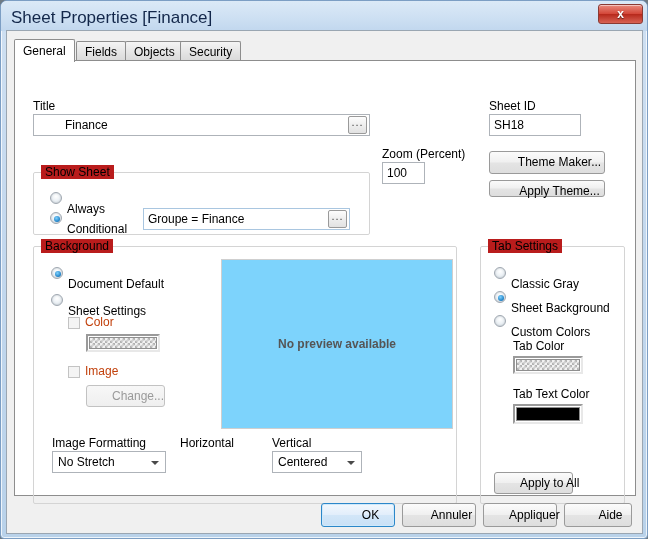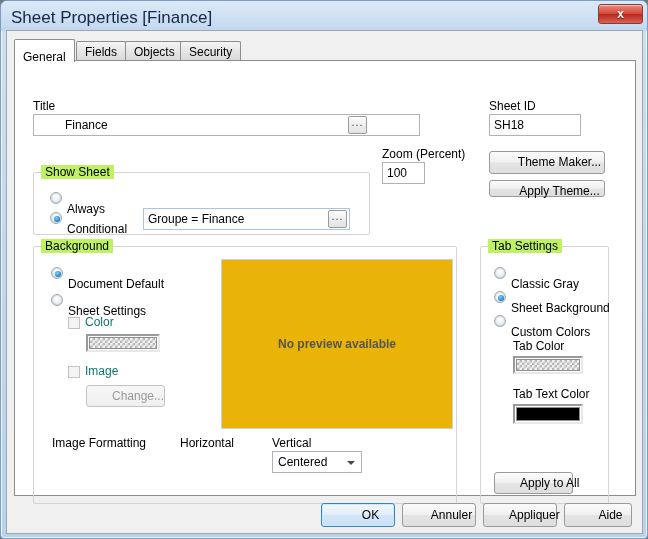--- a/index.html
+++ b/index.html
@@ -67,21 +67,21 @@
     cursor: pointer;
     border-radius: 2px 2px 0 0;
     white-space: nowrap;
   }
   .tab.active {
     top: 0; height: 23px;
     background: #fff;
     border-color: #8d8d8d;
     z-index: 5;
     font-weight: normal;
-    padding-top: 9px;
+    padding-top: 3px;
   }
 
   
   #tabpage {
     position: absolute; left: 7px; top: 29px; width: 622px; height: 436px;
     background: #fff;
     border: 1px solid #8d8d8d;
   }
 
   
@@ -134,21 +134,21 @@
 
   
   .group { position: absolute; }
   .group > .gframe {
     position: absolute; left: 0; top: 7px; right: 0; bottom: 0;
     border: 1px solid #d4d4d4;
     border-radius: 2px;
   }
   .group > .gtitle {
     position: absolute; left: 8px; top: 0;
-    background: #bef264;
+    background: #b91c1c;
     padding: 0 4px;
     font-size: 12px;
     white-space: nowrap;
   }
 
   
   .radio { position: absolute; cursor: pointer; }
   .radio .dot {
     position: absolute; left: 0; top: 2px; width: 12px; height: 12px;
     border-radius: 50%;
@@ -164,21 +164,21 @@
   }
   .radio .rlabel { position: absolute; left: 17px; top: 12px; font-size: 12px; white-space: nowrap; }
 
   
   .check { position: absolute; cursor: pointer; }
   .check .box {
     position: absolute; left: 0; top: 2px; width: 12px; height: 12px;
     border: 1px solid #c3c3c3;
     background: #f4f4f4;
   }
-  .check .clabel { position: absolute; left: 17px; top: 0; font-size: 12px; color: #0f766e; white-space: nowrap; }
+  .check .clabel { position: absolute; left: 17px; top: 0; font-size: 12px; color: #c2410c; white-space: nowrap; }
 
   
   .swatch {
     position: absolute;
     border: 2px solid;
     border-color: #9a9a9a #e8e8e8 #e8e8e8 #9a9a9a;
     background: #fff;
     cursor: pointer;
     padding: 1px;
   }
@@ -206,21 +206,21 @@
     position: absolute; right: 6px; top: 9px;
     width: 0; height: 0;
     border-left: 4px solid transparent;
     border-right: 4px solid transparent;
     border-top: 4px solid #4a4a4a;
   }
 
   
   #preview {
     position: absolute;
-    background: #eab308;
+    background: #7dd3fc;
     border: 1px solid #cfcfcf;
   }
   #preview .ptext {
     position: absolute; left: 0; right: 0; top: 50%;
     transform: translateY(-50%);
     text-align: center;
     font-size: 12px;
     font-weight: bold;
     color: #555;
   }
@@ -245,21 +245,21 @@
       <div class="tab active" style="left:0px;">General</div>
       <div class="tab" style="left:62px;">Fields</div>
       <div class="tab" style="left:111px;">Objects</div>
       <div class="tab" style="left:166px;">Security</div>
       <div class="tab" style="left:226px;margin-top:28px;">Triggers</div>
     </div>
 
     <div id="tabpage">
 
       <div class="lbl" style="left:18px; top:38px;">Title</div>
-      <div class="txtbox" style="left:18px; top:53px; width:387px; height:22px;padding-left:31px;">Finance</div>
+      <div class="txtbox" style="left:18px; top:53px; width:337px; height:22px;padding-left:31px;">Finance</div>
       <div class="ellipsis-btn" style="left:333px; top:55px;">...</div>
 
       <div class="lbl" style="left:474px; top:38px;">Sheet ID</div>
       <div class="txtbox" style="left:474px; top:53px; width:92px; height:22px;">SH18</div>
 
       <div class="lbl" style="left:367px; top:86px;">Zoom (Percent)</div>
       <div class="txtbox" style="left:367px; top:101px; width:43px; height:22px;">100</div>
 
       <div class="btn" style="left:474px; top:90px; width:116px; height:23px; line-height:21px;">Theme Maker...</div>
       <div class="btn" style="left:474px; top:119px; width:116px; height:17px; line-height:21px;">Apply Theme...</div>
@@ -310,31 +310,35 @@
           <span class="clabel">Image</span>
         </div>
 
         <div class="btn disabled" style="left:53px; top:146px; width:79px; height:22px; line-height:20px;">Change...</div>
 
         <div id="preview" style="left:188px; top:20px; width:232px; height:170px;">
           <div class="ptext">No preview available</div>
         </div>
 
         <div class="lbl" style="left:19px; top:197px;">Image Formatting</div>
+        <div class="combo" style="left:19px; top:212px; width:114px;">
+          <span class="ctext">No Stretch</span>
+          <span class="arrow"></span>
+        </div>
 
         <div class="lbl" style="left:147px; top:197px;">Horizontal</div>
 
         <div class="lbl" style="left:239px; top:197px;">Vertical</div>
         <div class="combo" style="left:239px; top:212px; width:90px;">
           <span class="ctext">Centered</span>
           <span class="arrow"></span>
         </div>
       </div>
 
-      <div class="group" style="left:465px; top:178px; width:129px; height:265px;text-decoration:underline;">
+      <div class="group" style="left:465px; top:178px; width:145px; height:265px;text-decoration:underline;">
         <div class="gframe"></div>
         <div class="gtitle">Tab Settings</div>
 
         <div class="radio" style="left:14px; top:26px;">
           <span class="dot"></span>
           <span class="rlabel">Classic Gray</span>
         </div>
 
         <div class="radio checked" style="left:14px; top:50px;">
           <span class="dot"></span>

